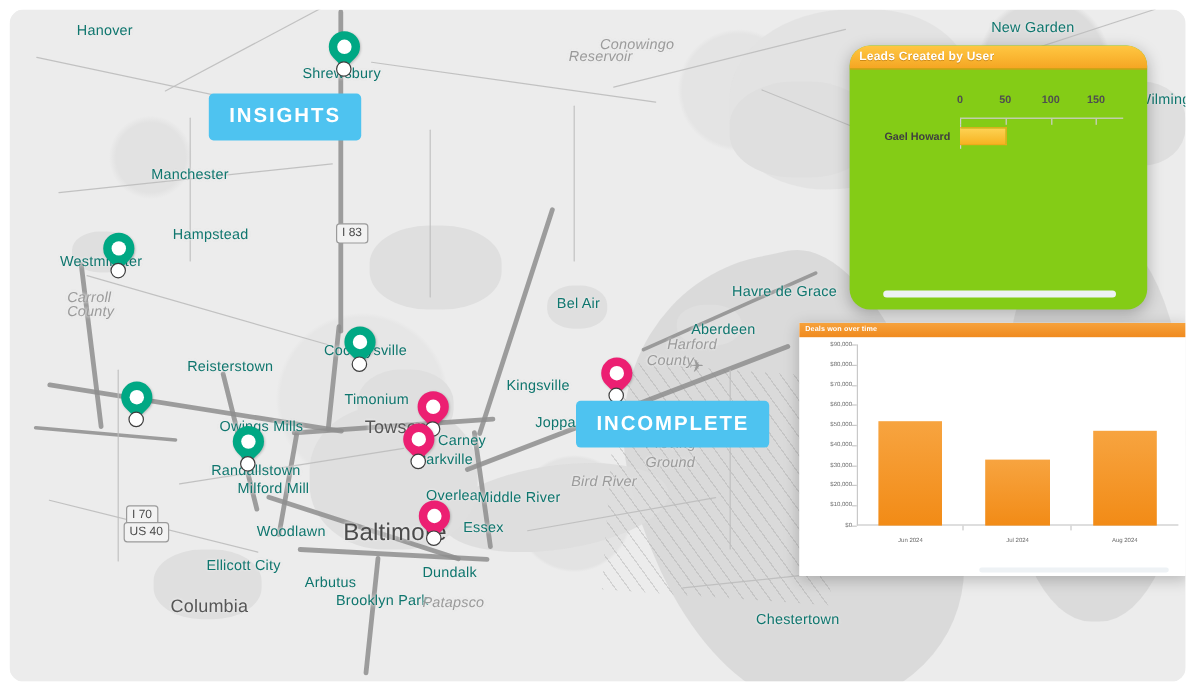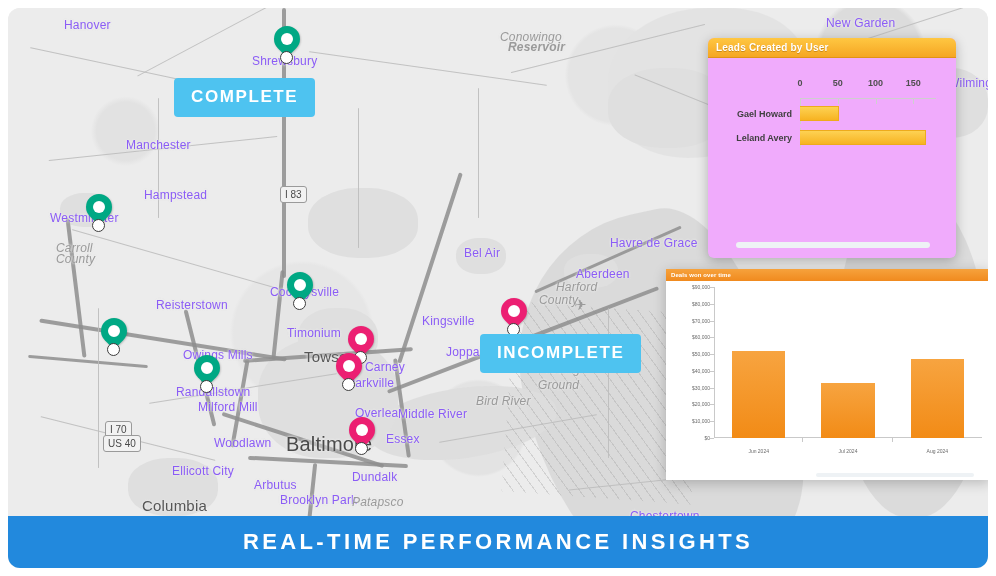--- a/index.html
+++ b/index.html
@@ -83,21 +83,21 @@
   .hatch {
     position: absolute;
     left: 500px; top: 300px; width: 190px; height: 190px;
     background: repeating-linear-gradient(50deg, rgba(160,160,160,.35) 0 1px, transparent 1px 9px);
     transform: rotate(4deg);
   }
 
   
   .mlabel {
     position: absolute;
-    color: #8b5cf6;
+    color: #0f766e;
     font-family: "Liberation Sans", sans-serif;
     white-space: nowrap;
     letter-spacing: .2px;
     text-shadow: 0 0 3px rgba(237,237,237,.95), 0 0 3px rgba(237,237,237,.95);
   }
   .mlabel.city   { font-size: 12px; }
   .mlabel.big    { font-size: 20px; color: #4a4a4a; }
   .mlabel.mid    { font-size: 15px; color: #565656; }
   .mlabel.county { font-size: 12px; font-style: italic; color: #9a9a9a; }
 
@@ -158,22 +158,22 @@
     font-family: "Liberation Sans", sans-serif;
   }
   #chip-complete   { left: 166px; top: 70px; }
   #chip-incomplete { left: 472px; top: 326px; }
 
   
   #leads-card {
     position: absolute;
     left: 700px; top: 30px;
     width: 248px; height: 220px;
-    background: #f0abfc;
-    border-radius: 6px;
+    background: #84cc16;
+    border-radius: 17px;
     box-shadow: 0 3px 12px rgba(0,0,0,.26);
     overflow: hidden;
   }
   #leads-card .card-head {
     height: 20px;
     background: linear-gradient(#ffc742, #f5a623);
     border-bottom: 1px solid #e09416;
     display: flex; align-items: center;
     padding: 0 8px;
   }
@@ -372,21 +372,21 @@
     <div class="road minor" style="left:350px;top:100px;width:1px;height:140px;"></div>
     <div class="road minor" style="left:470px;top:80px;width:1px;height:130px;"></div>
     <div class="road minor" style="left:90px;top:300px;width:1px;height:160px;"></div>
     <div class="road minor" style="left:600px;top:300px;width:1px;height:150px;"></div>
 
     <span class="plane" style="left:566px;top:288px;">✈</span>
 
     <div id="map-labels">
         <div class="mlabel city" style="left: 56px; top: 10px;">Hanover</div>
         <div class="mlabel county" style="left: 492px; top: 22px;">Conowingo</div>
-        <div class="mlabel county" style="left: 500px; top: 32px; font-weight: bold;">Reservoir</div>
+        <div class="mlabel county" style="left: 466px; top: 32px;">Reservoir</div>
         <div class="mlabel city" style="left: 818px; top: 8px;">New Garden</div>
         <div class="mlabel city" style="left: 244px; top: 46px;">Shrewsbury</div>
         <div class="mlabel city" style="left: 118px; top: 130px;">Manchester</div>
         <div class="mlabel city" style="left: 136px; top: 180px;">Hampstead</div>
         <div class="mlabel city" style="left: 42px; top: 203px;">Westminster</div>
         <div class="mlabel county" style="left: 48px; top: 233px;">Carroll</div>
         <div class="mlabel county" style="left: 48px; top: 244px;">County</div>
         <div class="mlabel city" style="left: 148px; top: 290px;">Reisterstown</div>
         <div class="mlabel city" style="left: 262px; top: 277px;">Cockeysville</div>
         <div class="mlabel city" style="left: 279px; top: 318px;">Timonium</div>
@@ -457,21 +457,21 @@
         <div class="marker pink" style="left: 341px; top: 409px;">
           <div class="pin"></div>
           <div class="base"></div>
         </div>
         <div class="marker pink" style="left: 493px; top: 290px;">
           <div class="pin"></div>
           <div class="base"></div>
         </div>
       </div>
 
-    <div class="chip" id="chip-complete">COMPLETE</div>
+    <div class="chip" id="chip-complete">INSIGHTS</div>
     <div class="chip" id="chip-incomplete">INCOMPLETE</div>
 
     <div id="leads-card">
       <div class="card-head">
         <span class="card-title">Leads Created by User</span>
       </div>
       <div class="card-body">
         <div class="hbar-chart">
           <div class="hbar-ticklabels" id="hbar-ticklabels">
               <span style="left: 0%;">0</span>
@@ -484,26 +484,20 @@
               <i style="left: 0%;"></i>
               <i style="left: 27.7778%;"></i>
               <i style="left: 55.5556%;"></i>
               <i style="left: 83.3333%;"></i>
             </div>
           <div class="hbar-rows" id="hbar-rows">
               <div class="hbar-row">
                 <div class="nm">Gael Howard</div>
                 <div class="track">
                   <div class="bar" title="Gael Howard: 52" style="width: 28.8889%;"></div>
-                </div>
-              </div>
-              <div class="hbar-row">
-                <div class="nm">Leland Avery</div>
-                <div class="track">
-                  <div class="bar" title="Leland Avery: 167" style="width: 92.7778%;"></div>
                 </div>
               </div>
             </div>
         </div>
         <div class="scroll-strip"></div>
       </div>
     </div>
 
     <div id="deals-card">
       <div class="card-head">
@@ -554,18 +548,15 @@
               <span>Jun 2024</span>
               <span>Jul 2024</span>
               <span>Aug 2024</span>
             </div>
         </div>
         <div class="scroll-strip2"></div>
       </div>
     </div>
   </div>
 
-  <div id="banner">
-    <span class="banner-text">REAL-TIME PERFORMANCE INSIGHTS</span>
-  </div>
 
   <div id="frame-mask"></div>
 </div>
 
 </body></html>

